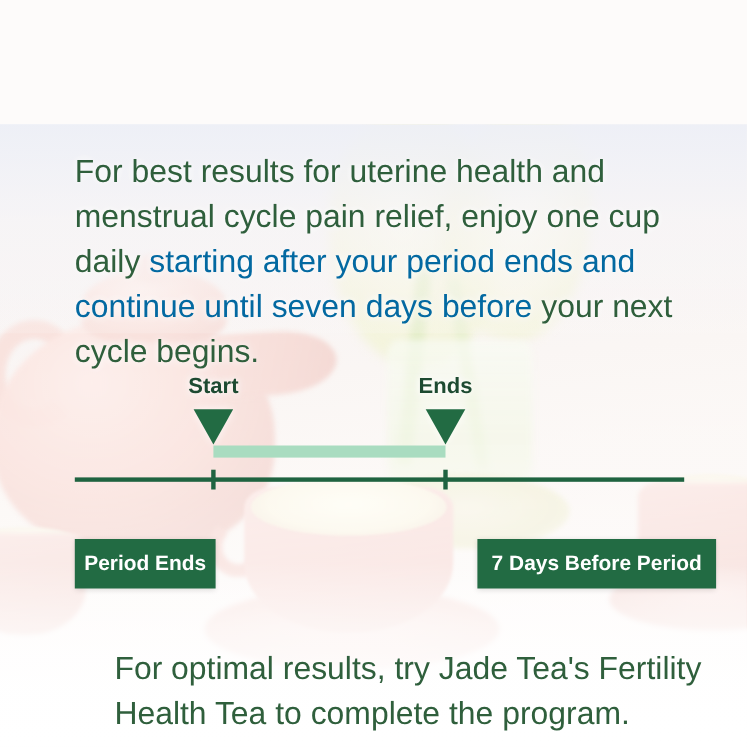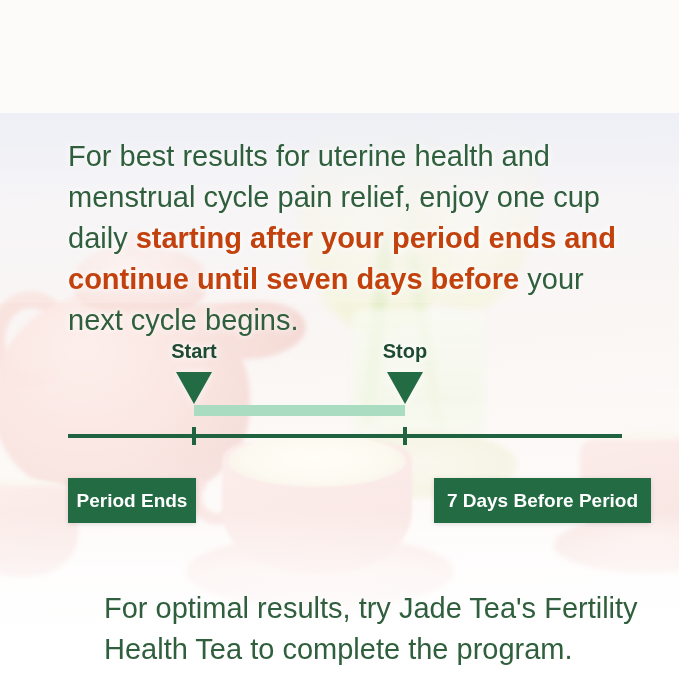--- a/index.html
+++ b/index.html
@@ -182,21 +182,21 @@
   }
 
   
   .copy {
     position: absolute; left: 68px;
     font-size: 29px; line-height: 41px;
     color: #2f5f3c; font-weight: 400;
     text-shadow: 0 0 7px rgba(255,255,255,.9), 0 0 14px rgba(255,255,255,.7);
   }
   #intro { top: 136px; width: 560px; }
-  #intro b { font-weight: 700; color: #c2410c; }
+  #intro b { font-weight: 400; color: #0369a1; }
   #outro { top: 588px; width: 560px; margin-left: 36px; }
 
   
   #timeline { position: absolute; left: 0; top: 0; width: 576px; height: 679px; pointer-events: none; }
 
   .tl-label {
     position: absolute; font-size: 20px; font-weight: 700; color: #1d4a31;
     text-shadow: 0 0 6px rgba(255,255,255,.95), 0 0 12px rgba(255,255,255,.8);
     transform: translateX(-50%); white-space: nowrap;
   }
@@ -227,21 +227,21 @@
   }
 
   .tl-tick {
     position: absolute; width: 4px; height: 18px; background: #1f6340;
     transform: translateX(-50%);
   }
   #tick-start { left: 194px; top: 427px; }
   #tick-stop  { left: 405px; top: 427px; }
 
   .tl-badge {
-    position: absolute; top: 478px; height: 45px;
+    position: absolute; top: 490px; height: 45px;
     background: #226b43;
     display: flex; align-items: center;
     color: #ffffff; font-size: 19px; font-weight: 700;
     box-shadow: 0 1px 5px rgba(0,0,0,.13);
   }
   #badge-left  { left: 68px;  width: 128px; justify-content: center; }
   #badge-right { left: 405px; width: 217px; justify-content: center; margin-left: 29px; }
 </style>
 </head>
 <body>
@@ -279,21 +279,21 @@
     <div class="tophaze"></div>
   </div>
 
 
   <p id="intro" class="copy">
     <span>For best results for uterine health and menstrual cycle pain relief, enjoy one cup daily </span><b>starting after your period ends and continue until seven days before</b><span> your next cycle begins.</span>
   </p>
 
   <div id="timeline">
     <div id="label-start" class="tl-label">Start</div>
-    <div id="label-stop" class="tl-label">Stop</div>
+    <div id="label-stop" class="tl-label">Ends</div>
 
     <div id="marker-start" class="tl-marker"></div>
     <div id="marker-stop" class="tl-marker"></div>
 
     <div id="tl-span"></div>
     <div id="tl-axis"></div>
 
     <div id="tick-start" class="tl-tick"></div>
     <div id="tick-stop" class="tl-tick"></div>
 

